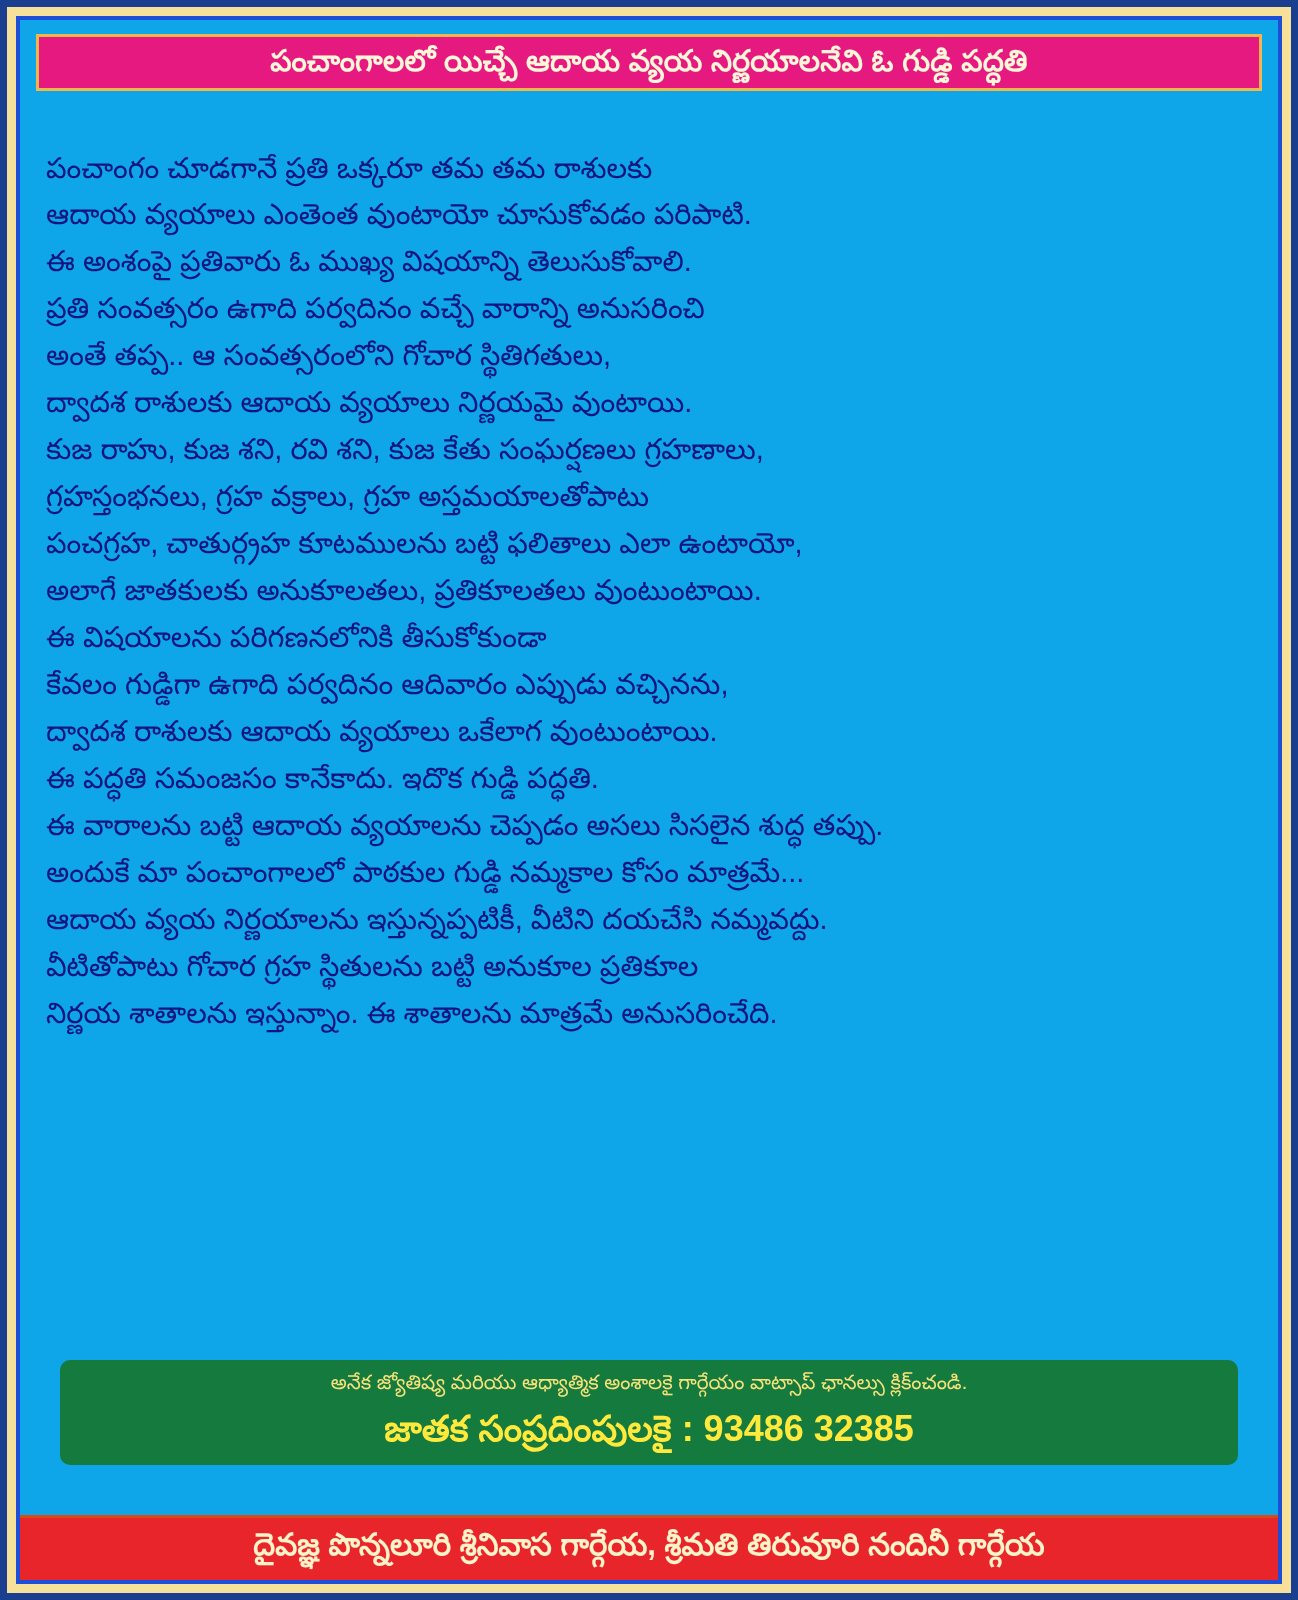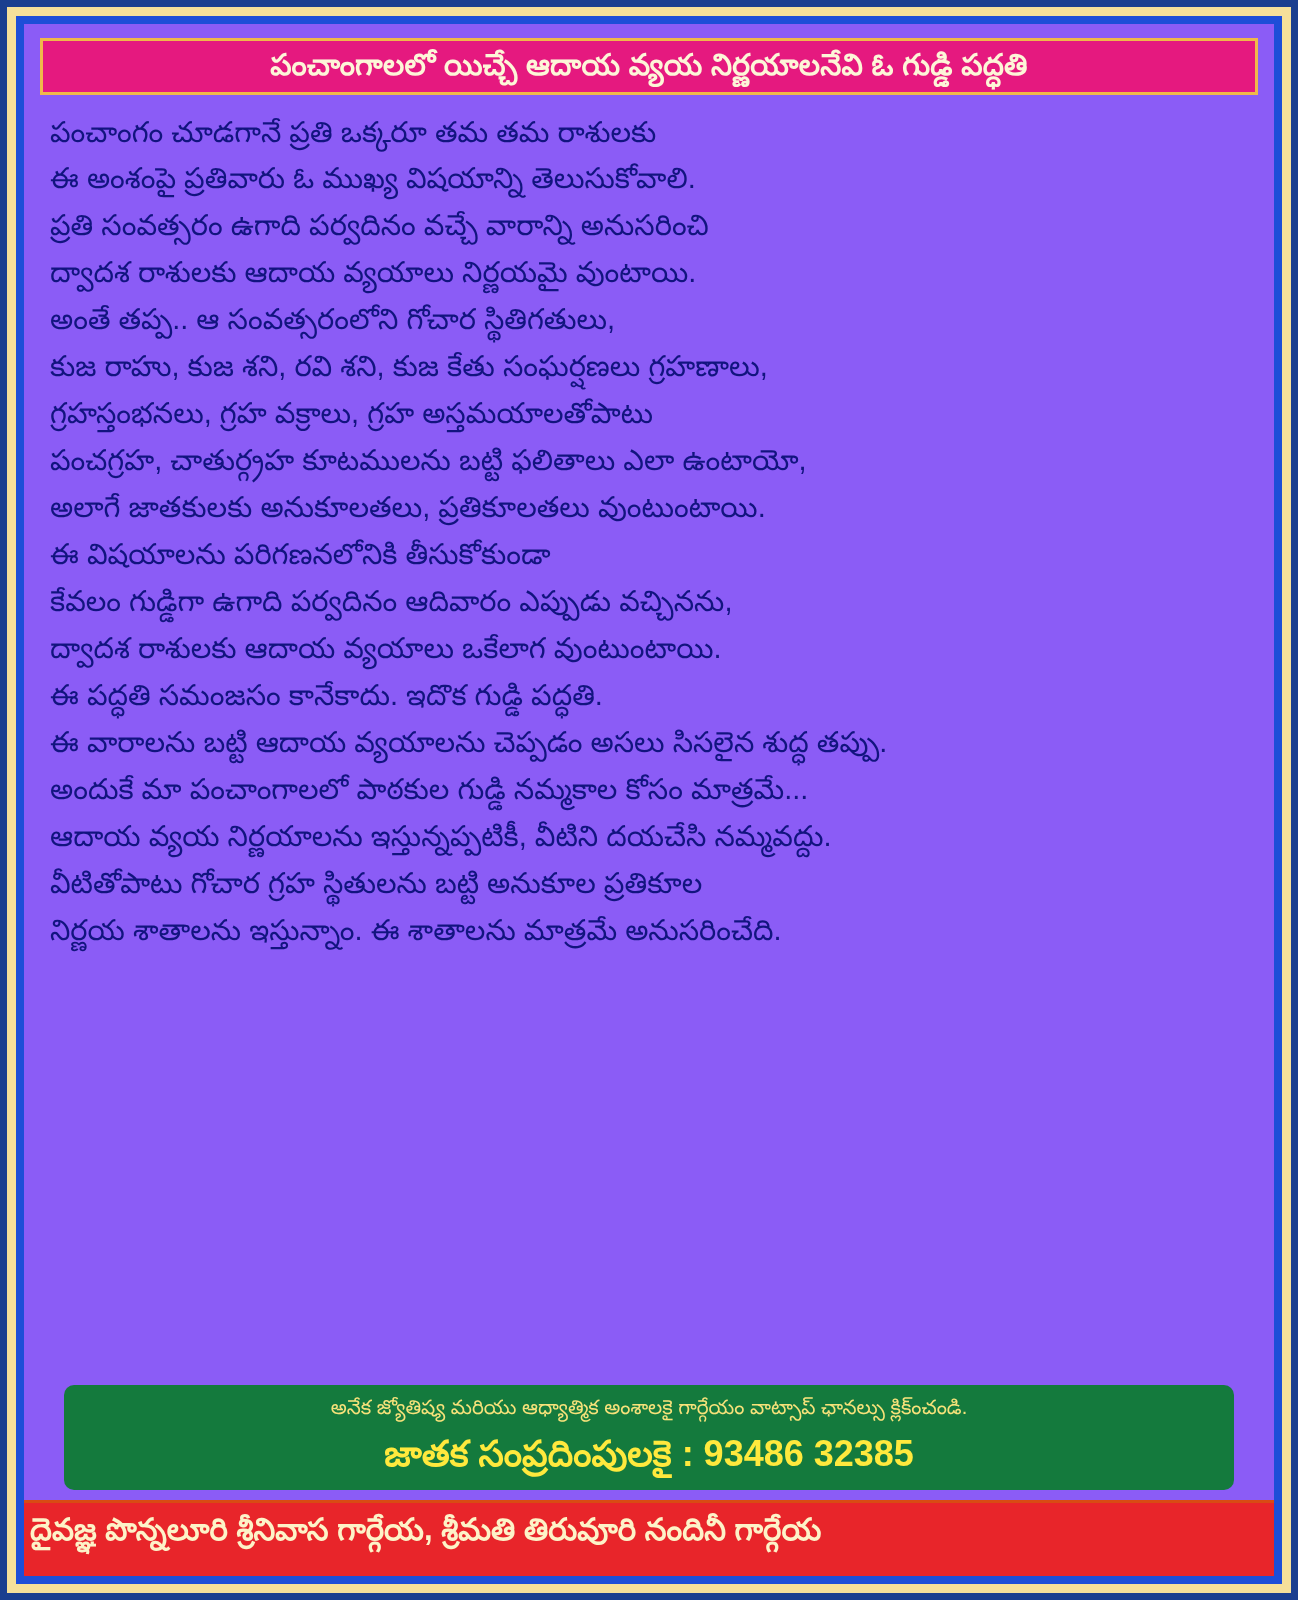--- a/index.html
+++ b/index.html
@@ -18,25 +18,26 @@
     border: 7px solid #1b3f8f;
     position: relative;
     overflow: hidden;
   }
   .inner {
     position: absolute;
     left: 9px;
     top: 9px;
     right: 9px;
     bottom: 9px;
-    background: #8b5cf6;
-    border: 8px solid #1d4ed8;
+    background: #0ea5e9;
+    border: 4px solid #1d4ed8;
     box-sizing: border-box;
     display: flex;
     flex-direction: column;
+    gap: 40px;
   }
   
   .title-wrap {
     margin: 14px 16px 0 16px;
     border: 3px solid #f0b84a;
     background: #e5197f;
     box-sizing: border-box;
     padding: 7px 6px 9px 6px;
   }
   .title-text {
@@ -83,23 +84,23 @@
     font-weight: bold;
     line-height: 1.3;
     margin-top: 11px;
     font-family: "Liberation Sans", sans-serif;
   }
   
   .footer {
     margin-top: 10px;
     background: #e8252a;
     border-top: 3px solid #d94b14;
-    padding: 8px 6px 28px 6px;
+    padding: 8px 6px 17px 6px;
     box-sizing: border-box;
-    text-align: left;
+    text-align: center;
   }
   .footer-text {
     color: #fdf3c8;
     font-size: 31px;
     font-weight: bold;
     line-height: 1.2;
     font-family: "Liberation Sans", sans-serif;
   }
 </style>
 </head>
@@ -107,24 +108,25 @@
 
 <div class="poster">
   <div class="inner">
 
     <div class="title-wrap">
       <div class="title-text">పంచాంగాలలో యిచ్చే ఆదాయ వ్యయ నిర్ణయాలనేవి ఓ గుడ్డి పద్ధతి</div>
     </div>
 
     <div class="body-block">
       <div class="body-line">పంచాంగం చూడగానే ప్రతి ఒక్కరూ తమ తమ రాశులకు</div>
+      <div class="body-line">ఆదాయ వ్యయాలు ఎంతెంత వుంటాయో చూసుకోవడం పరిపాటి.</div>
       <div class="body-line">ఈ అంశంపై ప్రతివారు ఓ ముఖ్య విషయాన్ని తెలుసుకోవాలి.</div>
       <div class="body-line">ప్రతి సంవత్సరం ఉగాది పర్వదినం వచ్చే వారాన్ని అనుసరించి</div>
+      <div class="body-line">అంతే తప్ప.. ఆ సంవత్సరంలోని గోచార స్థితిగతులు,</div>
       <div class="body-line">ద్వాదశ రాశులకు ఆదాయ వ్యయాలు నిర్ణయమై వుంటాయి.</div>
-      <div class="body-line">అంతే తప్ప.. ఆ సంవత్సరంలోని గోచార స్థితిగతులు,</div>
       <div class="body-line">కుజ రాహు, కుజ శని, రవి శని, కుజ కేతు సంఘర్షణలు గ్రహణాలు,</div>
       <div class="body-line">గ్రహస్తంభనలు, గ్రహ వక్రాలు, గ్రహ అస్తమయాలతోపాటు</div>
       <div class="body-line">పంచగ్రహ, చాతుర్గ్రహ కూటములను బట్టి ఫలితాలు ఎలా ఉంటాయో,</div>
       <div class="body-line">అలాగే జాతకులకు అనుకూలతలు, ప్రతికూలతలు వుంటుంటాయి.</div>
       <div class="body-line">ఈ విషయాలను పరిగణనలోనికి తీసుకోకుండా</div>
       <div class="body-line">కేవలం గుడ్డిగా ఉగాది పర్వదినం ఆదివారం ఎప్పుడు వచ్చినను,</div>
       <div class="body-line">ద్వాదశ రాశులకు ఆదాయ వ్యయాలు ఒకేలాగ వుంటుంటాయి.</div>
       <div class="body-line">ఈ పద్ధతి సమంజసం కానేకాదు. ఇదొక గుడ్డి పద్ధతి.</div>
       <div class="body-line">ఈ వారాలను బట్టి ఆదాయ వ్యయాలను చెప్పడం అసలు సిసలైన శుద్ధ తప్పు.</div>
       <div class="body-line">అందుకే మా పంచాంగాలలో పాఠకుల గుడ్డి నమ్మకాల కోసం మాత్రమే...</div>

